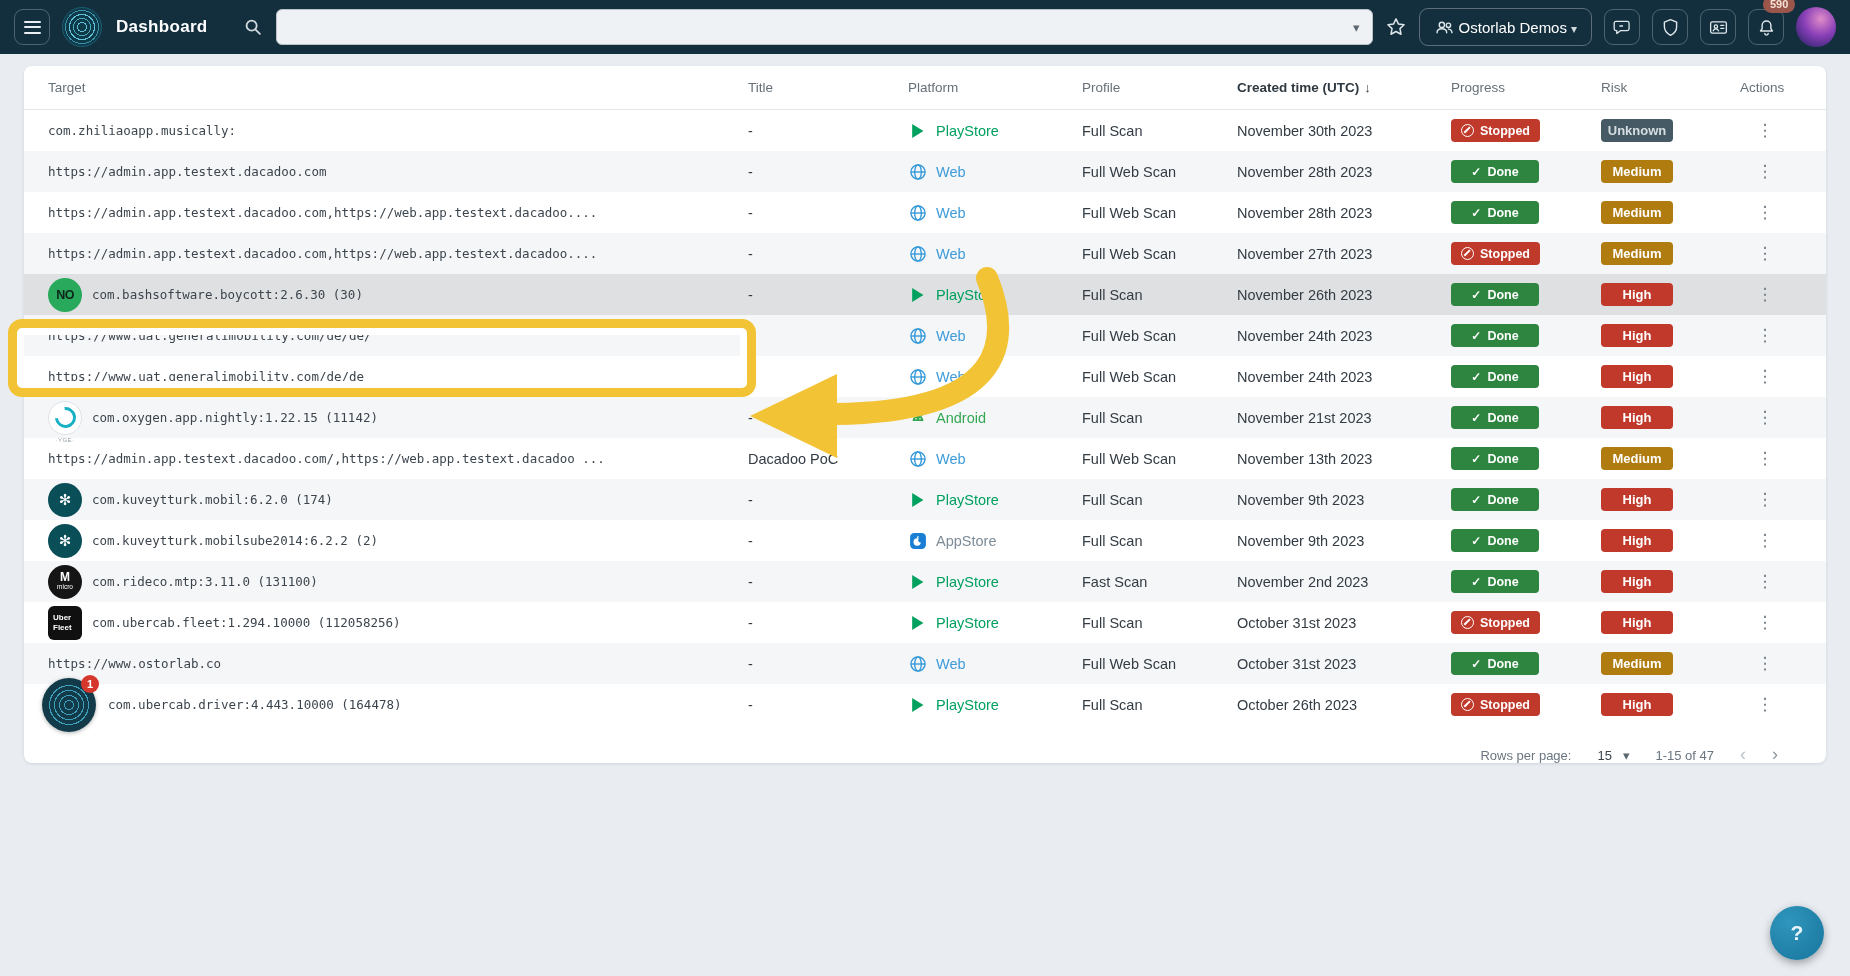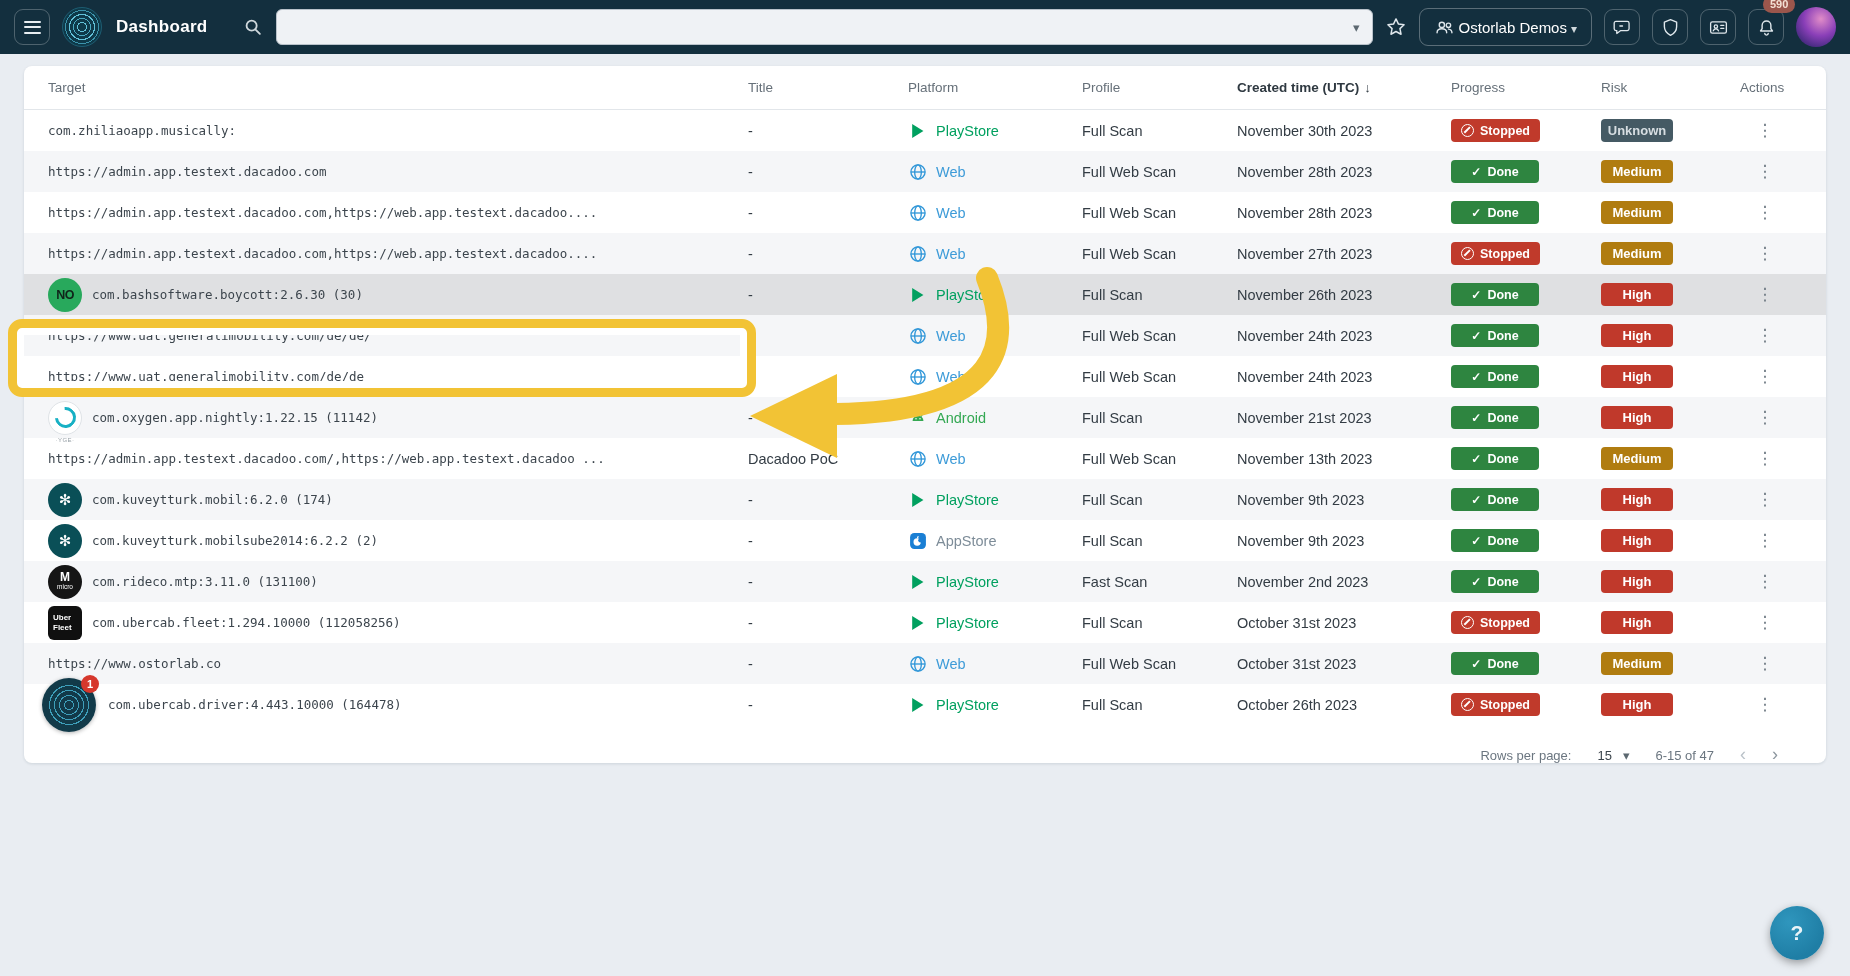--- a/index.html
+++ b/index.html
@@ -700,21 +700,21 @@
       </div>
     </div>
   </div>
 
     <div class="tfoot">
       <span>Rows per page:</span>
       <span class="rpp">
         <span>15</span>
         <span class="caret-dark"></span>
       </span>
-      <span>6-15 of 47</span>
+      <span>1-15 of 47</span>
       <span class="chev prev"></span>
       <span class="chev next"></span>
     </div>
   </section>
 
   <div class="hl-box"></div>
   <svg class="hl-arrow" viewBox="0 0 370 215">
     <path d="M 332 16 C 358 80 350 150 180 152"></path>
     <polygon points="95,154 182,112 182,196"></polygon>
   </svg>

